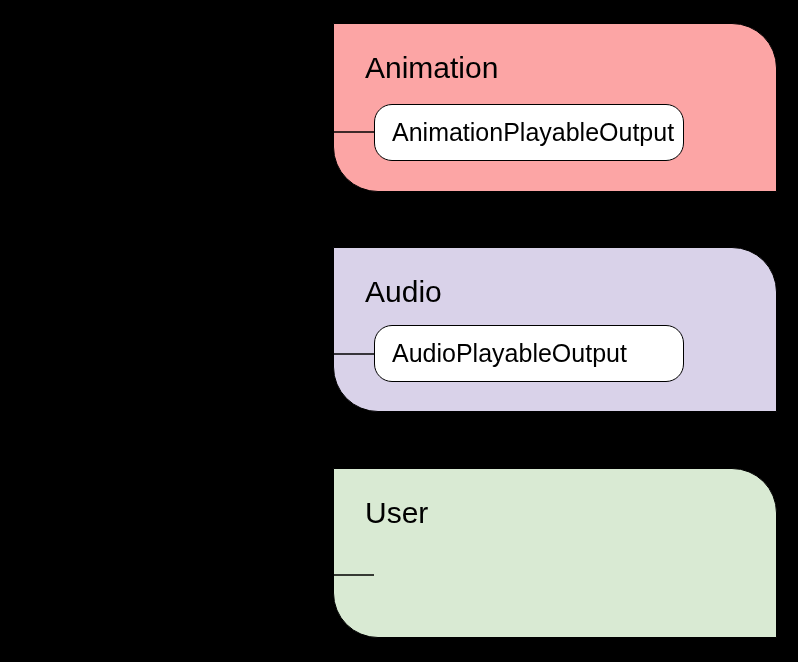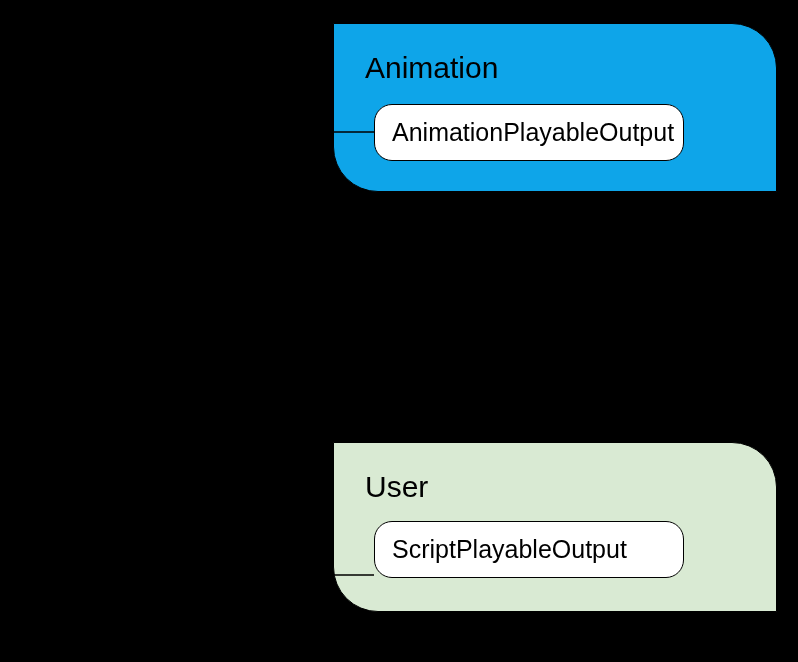--- a/index.html
+++ b/index.html
@@ -19,21 +19,21 @@
   .group {
     position: absolute;
     left: 333px;
     width: 444px;
     box-sizing: border-box;
     border: 1px solid #000000;
     border-radius: 0 45px 0 45px; 
   }
   .g0 { top: 23px;  height: 169px; }
   .g1 { top: 247px; height: 165px; }
-  .g2 { top: 442px; height: 170px; }
+  .g2 { top: 468px; height: 170px; }
   .group-title {
     position: absolute;
     left: 31px;
     top: 27px;
     font-size: 30px;
     line-height: 1.1;
     white-space: nowrap;
   }
   .edges {
     position: absolute;
@@ -73,33 +73,36 @@
   }
   .g0 .child-node { top: 80px; }
   .g1 .child-node { top: 77px; }
   .g2 .child-node { top: 78px; }
 </style>
 </head>
 <body>
 
 <div class="canvas">
 
-  <div class="group g0" style="background-color: #0ea5e9;">
+  <div class="group g0" style="background-color: #fca5a5;">
     <div class="group-title">Animation</div>
     <div class="node child-node">
       <span class="node-label">AnimationPlayableOutput</span>
     </div>
   </div>
 
+  <div class="group g1" style="background-color: rgb(217, 210, 233);">
+    <div class="group-title">Audio</div>
+    <div class="node child-node">
+      <span class="node-label">AudioPlayableOutput</span>
+    </div>
+  </div>
 
   <div class="group g2" style="background-color: rgb(217, 234, 211);">
     <div class="group-title">User</div>
-    <div class="node child-node">
-      <span class="node-label">ScriptPlayableOutput</span>
-    </div>
   </div>
 
   <svg class="edges" width="798" height="662">
     <polyline points="237,354 285,354 285,132 375,132"></polyline>
     <polyline points="237,354 374,354"></polyline>
     <polyline points="237,354 285,354 285,575 374,575"></polyline>
   </svg>
 
 
 </div>

